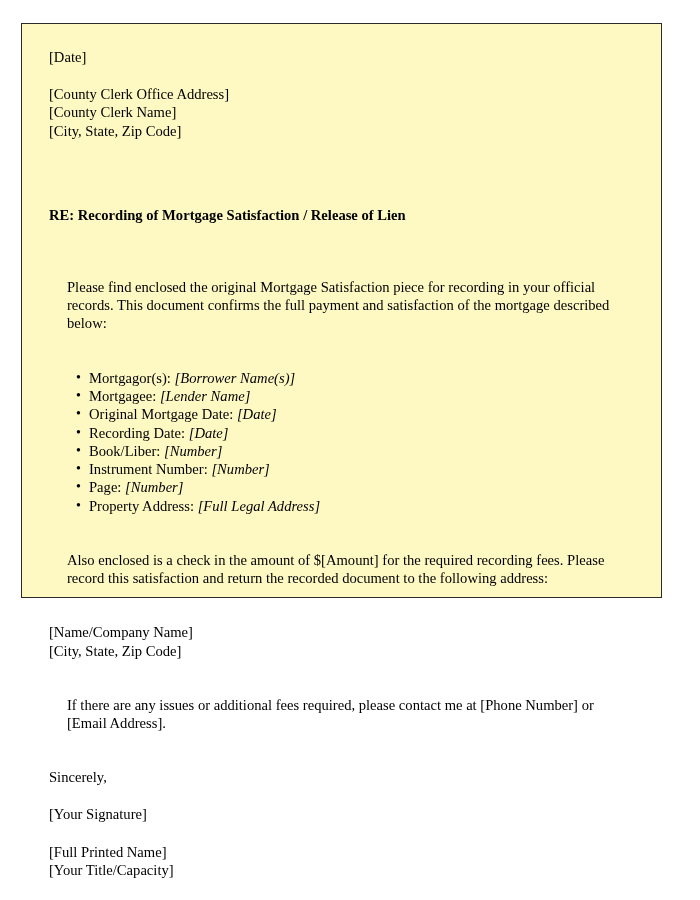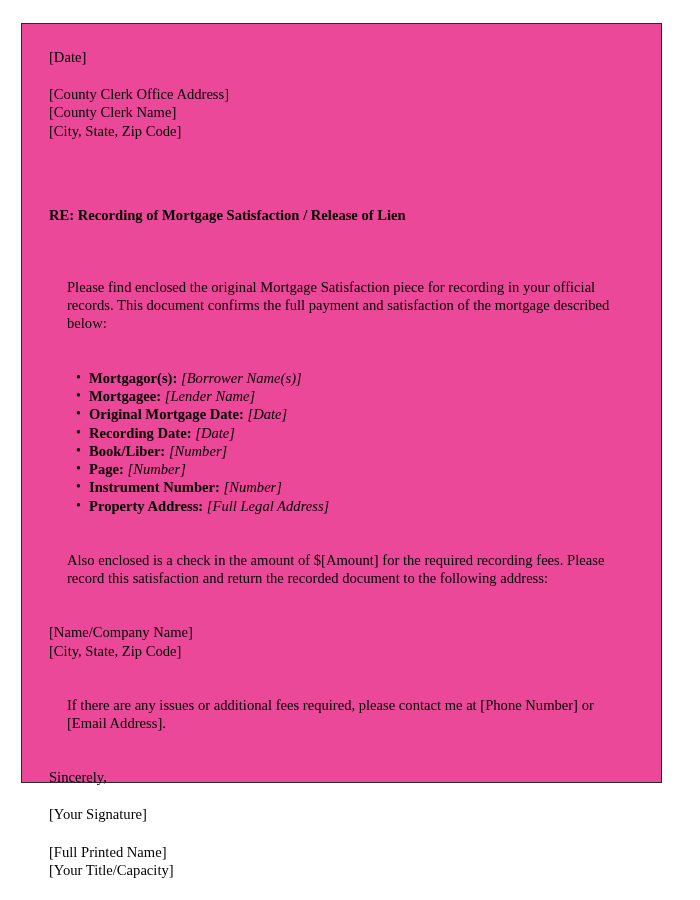--- a/index.html
+++ b/index.html
@@ -13,24 +13,24 @@
     font-family: "Liberation Serif", "DejaVu Serif", serif;
     color: #000000;
     overflow: hidden;
   }
 
   .page {
     position: absolute;
     left: 21px;
     top: 23px;
     width: 641px;
-    height: 760px;
+    height: 575px;
     box-sizing: border-box;
     border: 1.6px solid #2b2b2b;
-    background: #ec4899;
+    background: #fef9c3;
   }
 
   .letter {
     padding: 24px 32px 0 27px;
     font-size: 14.6px;
     line-height: 18.2px;
   }
 
   .block {
     margin: 0;
@@ -65,21 +65,21 @@
   }
   ul.details li::before {
     content: "\2022";
     position: absolute;
     left: -13px;
     top: 0;
     font-size: 14px;
     line-height: 18.3px;
   }
   ul.details li .lbl {
-    font-weight: bold;
+    font-weight: normal;
     text-align: center;
   }
   ul.details li .val {
     font-weight: normal;
     font-style: italic;
   }
 </style>
 </head>
 <body>
 
@@ -108,22 +108,22 @@
     <p class="para">Please find enclosed the original Mortgage Satisfaction piece for recording in your official records. This document confirms the full payment and satisfaction of the mortgage described below:</p>
 
     <div class="spacer-sm"></div>
 
     <ul class="details">
       <li><span class="lbl">Mortgagor(s):</span> <span class="val">[Borrower Name(s)]</span></li>
       <li><span class="lbl">Mortgagee:</span> <span class="val">[Lender Name]</span></li>
       <li><span class="lbl">Original Mortgage Date:</span> <span class="val">[Date]</span></li>
       <li><span class="lbl">Recording Date:</span> <span class="val">[Date]</span></li>
       <li><span class="lbl">Book/Liber:</span> <span class="val">[Number]</span></li>
+      <li><span class="lbl">Instrument Number:</span> <span class="val">[Number]</span></li>
       <li><span class="lbl">Page:</span> <span class="val">[Number]</span></li>
-      <li><span class="lbl">Instrument Number:</span> <span class="val">[Number]</span></li>
       <li><span class="lbl">Property Address:</span> <span class="val">[Full Legal Address]</span></li>
     </ul>
 
     <div class="spacer-sm"></div>
 
     <p class="para">Also enclosed is a check in the amount of $[Amount] for the required recording fees. Please record this satisfaction and return the recorded document to the following address:</p>
 
     <div class="spacer-sm"></div>
 
     <div class="block">

